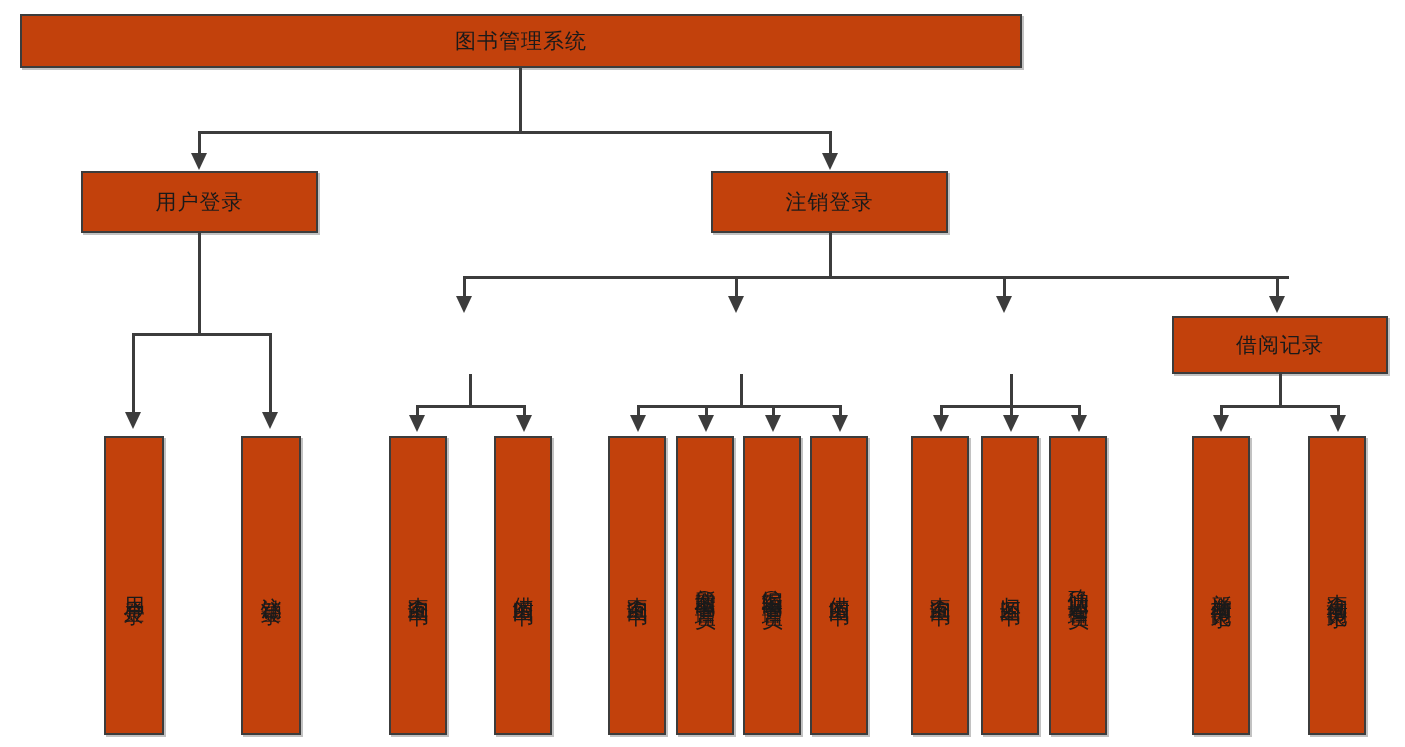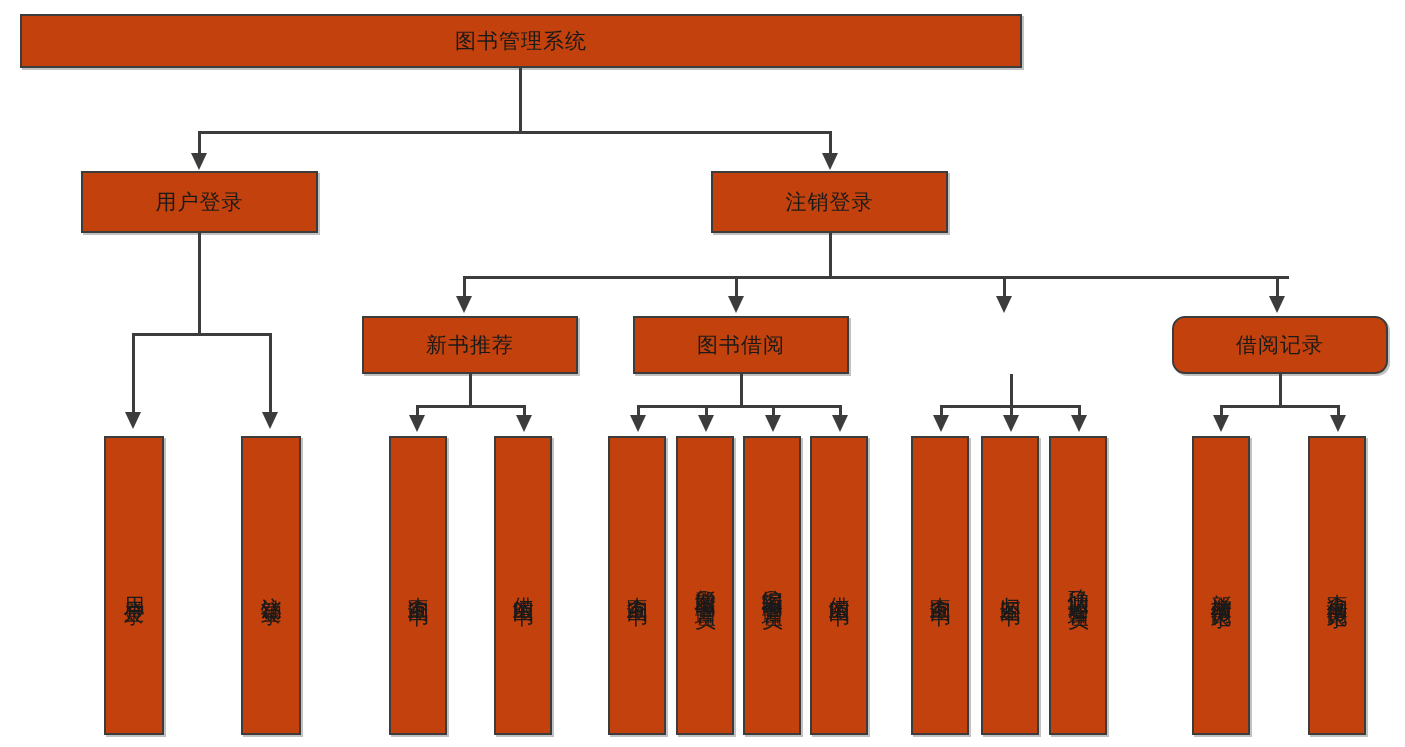--- a/index.html
+++ b/index.html
@@ -127,27 +127,21 @@
 
   <div class="vline" style="left:735px; top:276px; height:23px;"></div>
   <div class="arrow" style="left:728px; top:296px;"></div>
 
   <div class="vline" style="left:1003px; top:276px; height:23px;"></div>
   <div class="arrow" style="left:996px; top:296px;"></div>
 
   <div class="vline" style="left:1276px; top:276px; height:23px;"></div>
   <div class="arrow" style="left:1269px; top:296px;"></div>
 
-  <div class="node h" style="left:362px; top:316px; width:216px; height:58px;">
-    <span class="label">新书推荐</span>
-  </div>
-  <div class="node h" style="left:633px; top:316px; width:216px; height:58px;">
-    <span class="label">图书借阅</span>
-  </div>
-  <div class="node h" style="left:1172px; top:316px; width:216px; height:58px;border-radius:13px;">
+  <div class="node h" style="left:1172px; top:316px; width:216px; height:58px;">
     <span class="label">借阅记录</span>
   </div>
 
   <div class="vline" style="left:469px; top:374px; height:33px;"></div>
   <div class="hline" style="left:416px; top:405px; width:110px;"></div>
   <div class="vline" style="left:416px; top:405px; height:13px;"></div>
   <div class="arrow" style="left:409px; top:415px;"></div>
   <div class="vline" style="left:523px; top:405px; height:13px;"></div>
   <div class="arrow" style="left:516px; top:415px;"></div>
 

